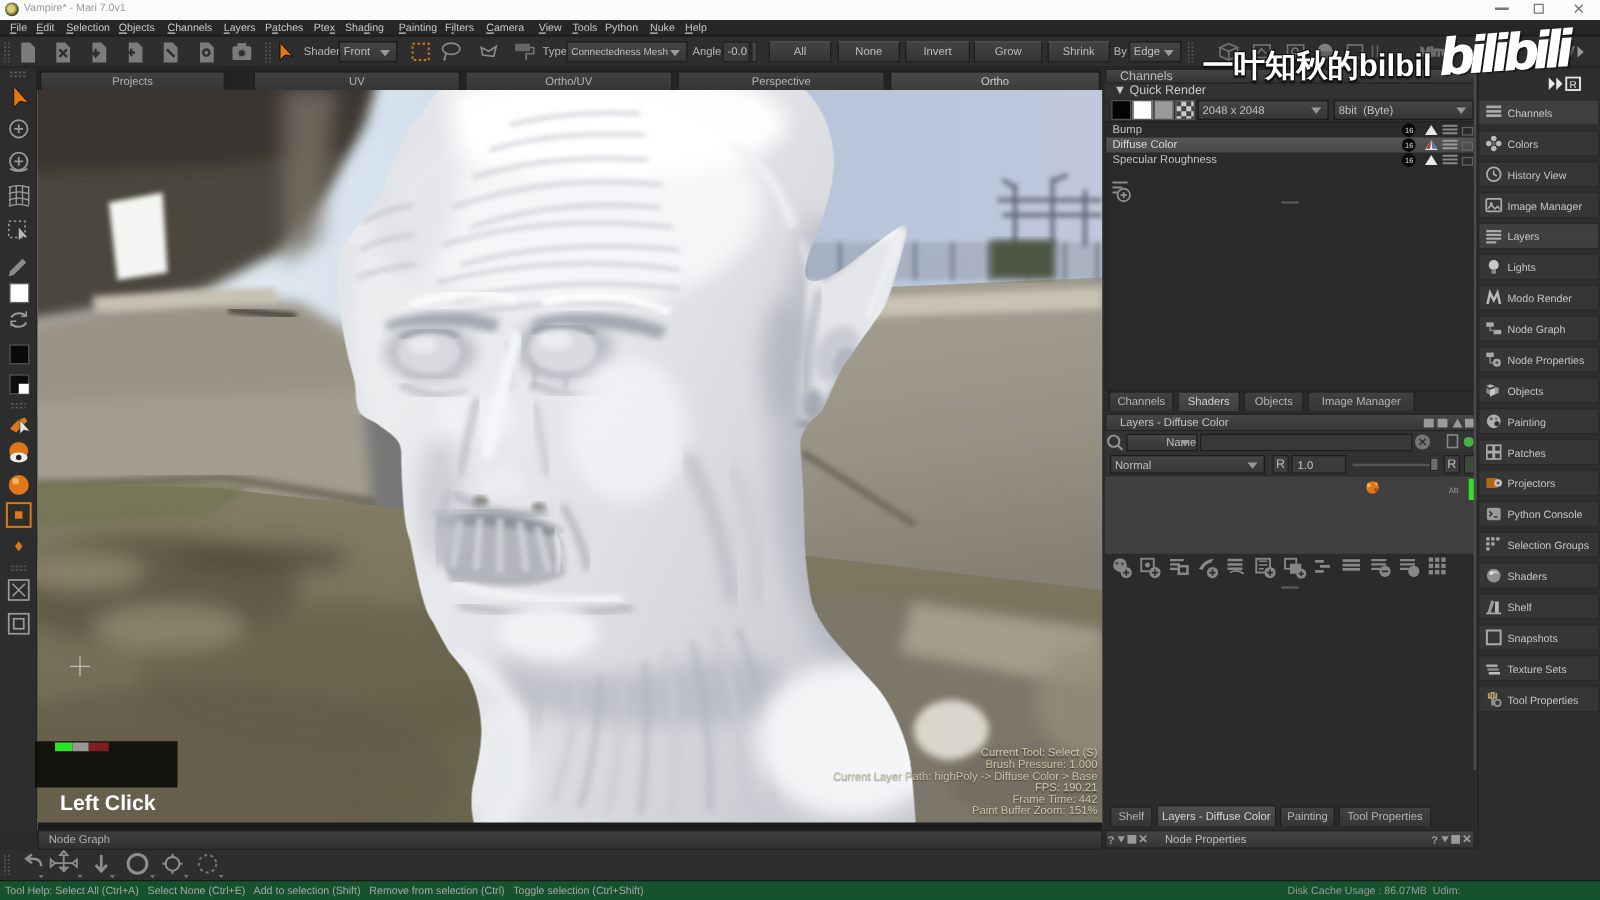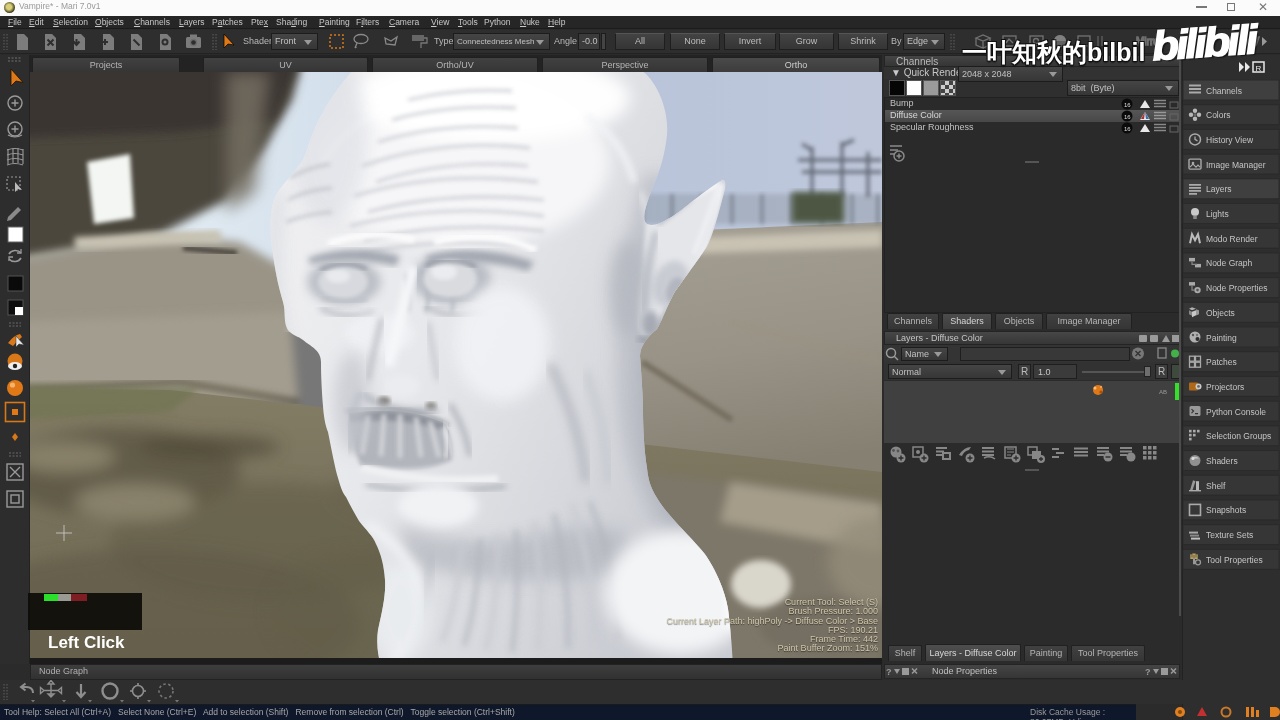--- a/index.html
+++ b/index.html
@@ -485,21 +485,21 @@
     </div>
     <div class="abs" style="left:2px;top:12px;width:296px;height:12px;background:#323232;">
       <span style="position:absolute;left:7px;top:0px;font-size:10px;color:#c8c8c8;">▼ Quick Render</span>
     </div>
 
     <div class="abs" style="left:2px;top:24px;width:296px;height:18px;background:#2f2f2f;"></div>
     <div class="abs" style="left:7px;top:25px;width:16px;height:16px;background:#050505;border:1px solid #555;"></div>
     <div class="abs" style="left:24px;top:25px;width:16px;height:16px;background:#fdfdfd;border:1px solid #555;"></div>
     <div class="abs" style="left:41px;top:25px;width:16px;height:16px;background:#9a9a9a;border:1px solid #555;"></div>
     <div class="abs" style="left:58px;top:25px;width:16px;height:16px;border:1px solid #555;background:repeating-conic-gradient(#ccc 0 25%, #444 0 50%) 0 0/8px 8px;"></div>
-    <div class="dd" style="left:76px;top:11px;width:105px;height:16px;line-height:15px;font-size:9px;">2048 x 2048</div>
+    <div class="dd" style="left:76px;top:25px;width:105px;height:16px;line-height:15px;font-size:9px;">2048 x 2048</div>
     <div class="dd" style="left:185px;top:25px;width:112px;height:16px;line-height:15px;font-size:9px;">8bit&nbsp; (Byte)</div>
 
     <div class="abs" style="left:2px;top:42px;width:296px;height:216px;background:#2a2a2a;border:1px solid #222;"></div>
     <div class="abs" style="left:3px;top:43px;width:294px;height:12px;">
       <span style="position:absolute;left:5px;top:0;font-size:9px;color:#c2c2c2;">Bump</span>
     </div>
     <div class="abs" style="left:3px;top:55px;width:294px;height:12px;background:linear-gradient(#565656,#484848);">
       <span style="position:absolute;left:5px;top:0;font-size:9px;color:#d8d8d8;">Diffuse Color</span>
     </div>
     <div class="abs" style="left:3px;top:67px;width:294px;height:12px;">
@@ -560,21 +560,21 @@
 
     <div class="abs" style="left:2px;top:290px;width:296px;height:17px;background:#343434;"></div>
     <svg class="abs" style="left:0;top:290px;" width="300" height="17" viewBox="0 0 300 17">
       <circle cx="9" cy="8" r="4.5" fill="none" stroke="#999" stroke-width="1.5"></circle>
       <path d="M12,11 l4,4" stroke="#999" stroke-width="1.5"></path>
       <circle cx="256" cy="8.5" r="6" fill="#777"></circle>
       <path d="M253.5,6 l5,5 m0,-5 l-5,5" stroke="#333" stroke-width="1.4"></path>
       <rect x="276" y="3" width="8" height="10" fill="none" stroke="#888" stroke-width="1.3"></rect>
       <circle cx="293" cy="8.5" r="4" fill="#44b04a"></circle>
     </svg>
-    <div class="dd" style="left:19px;top:292px;width:47px;height:14px;line-height:13px;font-size:9px;">Name</div>
+    <div class="dd" style="left:19px;top:292px;width:57px;height:14px;line-height:13px;font-size:9px;text-align:right;">Name</div>
     <div class="abs" style="left:78px;top:292px;width:170px;height:14px;background:#383838;border:1px solid #1e1e1e;"></div>
 
     <div class="abs" style="left:2px;top:307px;width:296px;height:18px;background:#323232;"></div>
     <div class="dd" style="left:6px;top:309px;width:124px;height:15px;line-height:14px;font-size:9px;">Normal</div>
     <div class="abs" style="left:136px;top:309px;width:13px;height:15px;background:#3e3e3e;border:1px solid #1e1e1e;color:#bbb;font-size:10px;text-align:center;line-height:14px;">R</div>
     <div class="abs" style="left:151px;top:309px;width:44px;height:15px;background:#3b3b3b;border:1px solid #1e1e1e;color:#c5c5c5;font-size:9px;line-height:14px;padding-left:4px;">1.0</div>
     <div class="abs" style="left:200px;top:316px;width:68px;height:2px;background:#555;"></div>
     <div class="abs" style="left:262px;top:311px;width:7px;height:11px;background:#6e6e6e;border:1px solid #222;"></div>
     <div class="abs" style="left:273px;top:309px;width:13px;height:15px;background:#3e3e3e;border:1px solid #1e1e1e;color:#bbb;font-size:10px;text-align:center;line-height:14px;">R</div>
     <div class="abs" style="left:289px;top:309px;width:9px;height:15px;background:#3e4a3e;border:1px solid #1e1e1e;"></div>
@@ -912,21 +912,21 @@
     <circle cx="20" cy="8" r="2" fill="#8a4a10"></circle>
     <path d="M42,3 l5,9 h-10 z" fill="#c43030"></path>
     <circle cx="66" cy="8" r="4.5" fill="none" stroke="#c87828" stroke-width="2"></circle>
     <g fill="#e08020">
       <rect x="86" y="3" width="3" height="10"></rect>
       <rect x="91" y="3" width="3" height="10"></rect>
       <rect x="96" y="6" width="3" height="7"></rect>
     </g>
     <path d="M110,3 h5 a5,5 0 0 1 0,10 h-5 z" fill="#e08020"></path>
   </svg>
-  <div class="abs" style="left:0;top:704px;width:1136px;height:16px;background:#0f172a;border-top:1px solid #1a1a1a;">
+  <div class="abs" style="left:0;top:704px;width:1280px;height:16px;background:#14532d;border-top:1px solid #1a1a1a;">
     <span style="position:absolute;left:4px;top:2px;font-size:8.5px;color:#a8a8a8;">Tool Help: Select All (Ctrl+A)&nbsp;&nbsp; Select None (Ctrl+E)&nbsp;&nbsp; Add to selection (Shift)&nbsp;&nbsp; Remove from selection (Ctrl)&nbsp;&nbsp; Toggle selection (Ctrl+Shift)</span>
     <span style="position:absolute;left:1030px;top:2px;font-size:8.5px;color:#999;">Disk Cache Usage : 86.07MB&nbsp; Udim:</span>
   </div>
 
   <div class="abs" style="left:28px;top:593px;width:114px;height:37px;background:rgba(12,12,8,0.92);"></div>
   <div class="abs" style="left:44px;top:594px;width:14px;height:7px;background:#2be02b;"></div>
   <div class="abs" style="left:58px;top:594px;width:13px;height:7px;background:#9a9a94;"></div>
   <div class="abs" style="left:71px;top:594px;width:16px;height:7px;background:#7e1d22;"></div>
   <div class="abs" style="left:48px;top:603px;font-size:17px;font-weight:bold;color:#fff;margin-top:30px;">Left Click</div>
   <svg class="abs" style="left:55px;top:524px;" width="18" height="18">

